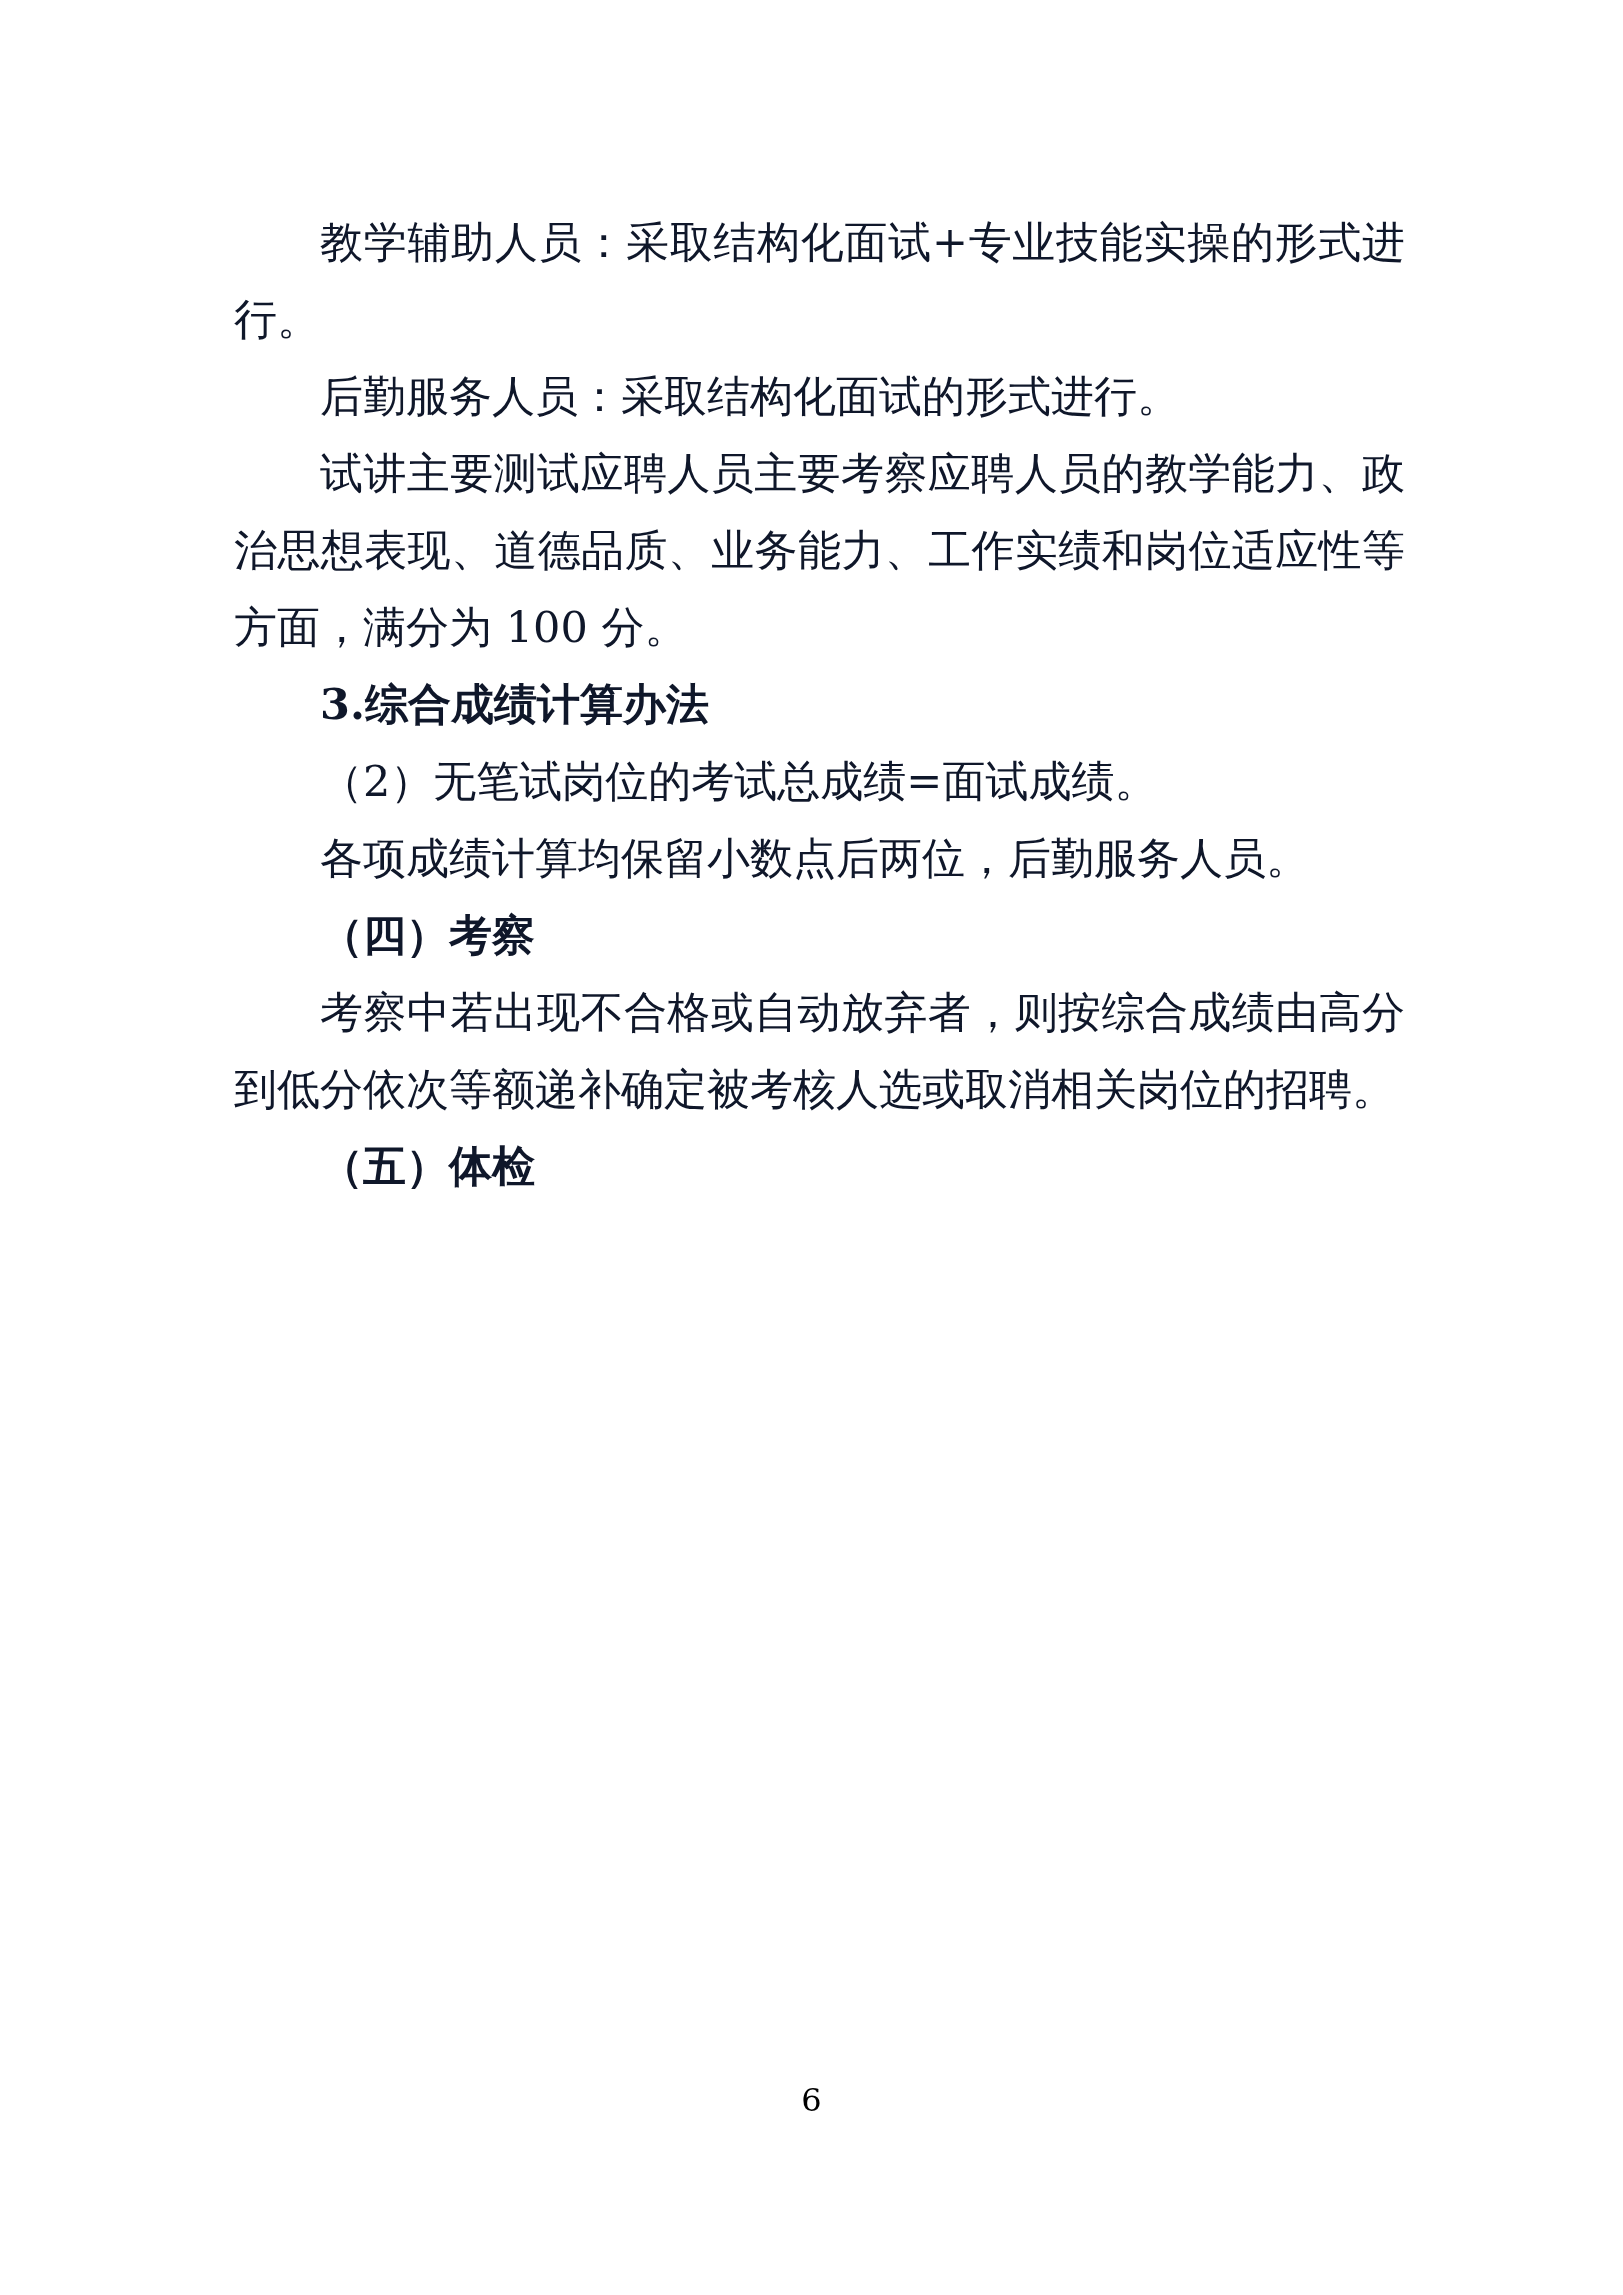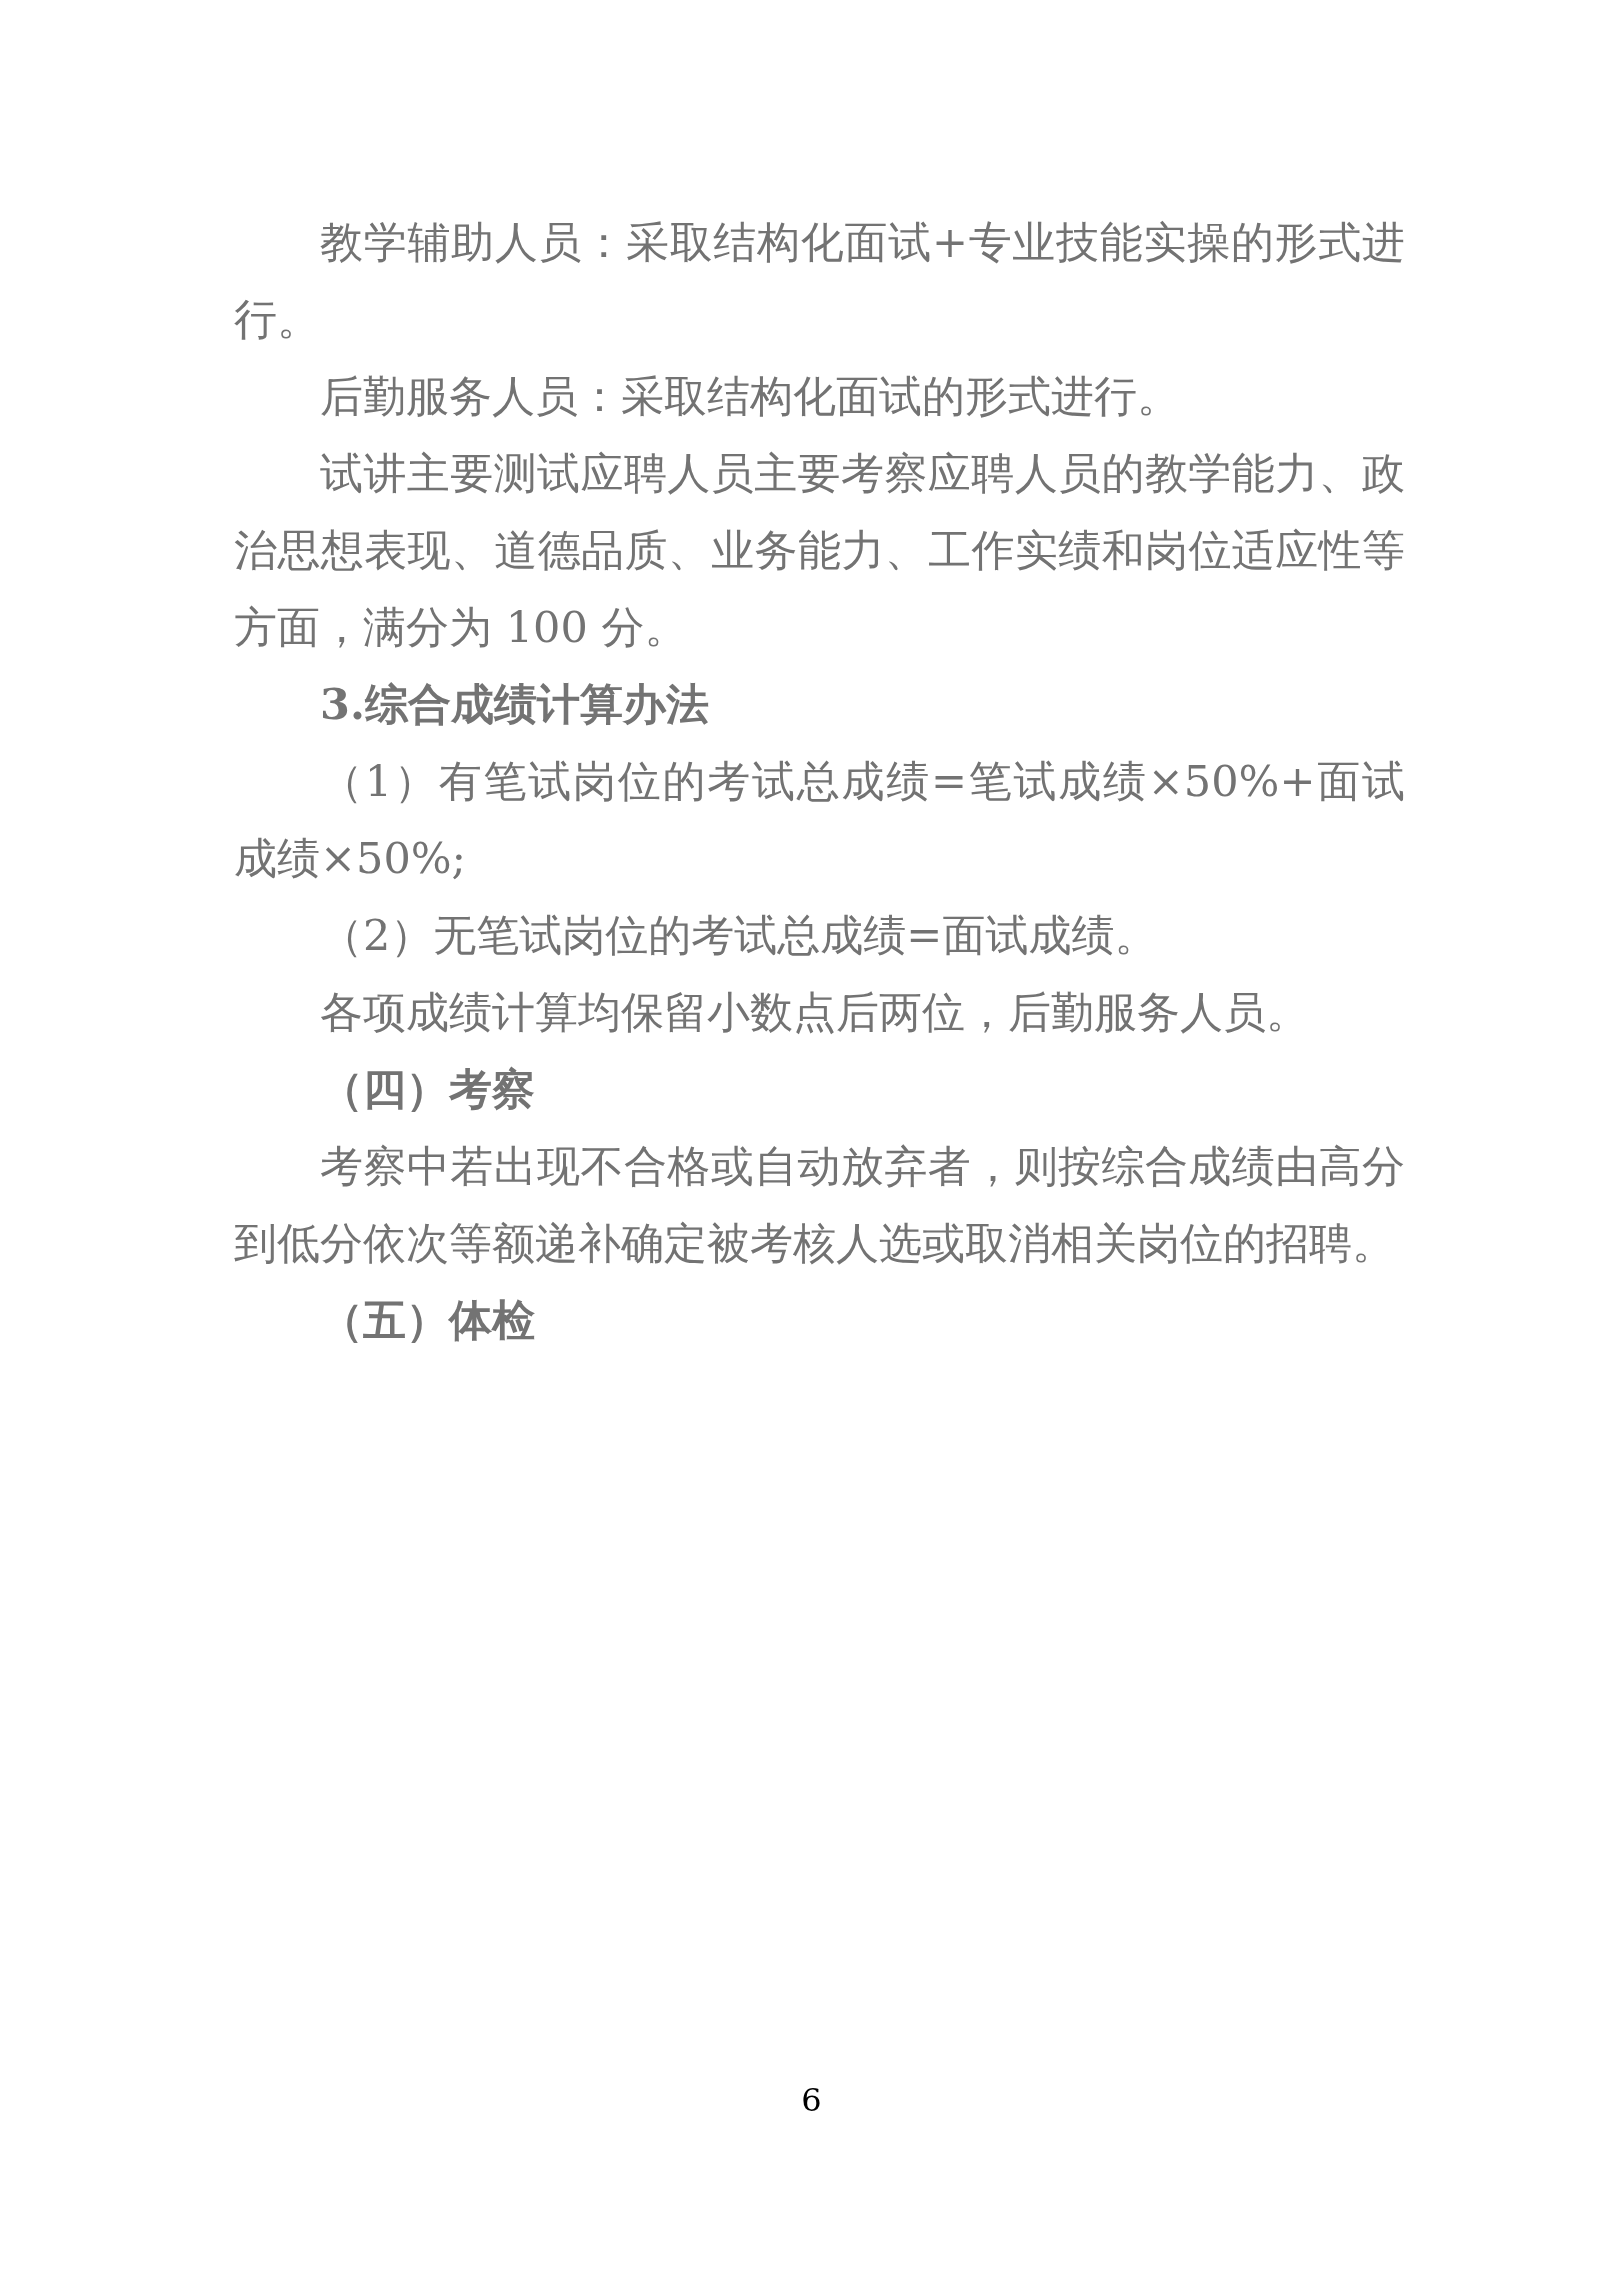--- a/index.html
+++ b/index.html
@@ -24,21 +24,21 @@
   }
   .content p {
     margin: 0;
     padding: 0;
     font-size: 43px;
     line-height: 77px;
     text-align: justify;
     text-justify: inter-ideograph;
     text-indent: 2em;
     letter-spacing: 0;
-    color: #737373;
+    color: #0f172a;
   }
   .content p.heading {
     font-weight: bold;
   }
   .page-number {
     position: absolute;
     top: 2080px;
     left: 0;
     width: 100%;
     text-align: center;
@@ -49,21 +49,20 @@
 </style>
 </head>
 <body>
 
 <div class="page">
   <div class="content">
     <p>教学辅助人员：采取结构化面试+专业技能实操的形式进行。</p>
     <p>后勤服务人员：采取结构化面试的形式进行。</p>
     <p>试讲主要测试应聘人员主要考察应聘人员的教学能力、政治思想表现、道德品质、业务能力、工作实绩和岗位适应性等方面，满分为 100 分。</p>
     <p class="heading">3.综合成绩计算办法</p>
-    <p>（1）有笔试岗位的考试总成绩=笔试成绩×50%+面试成绩×50%;</p>
     <p>（2）无笔试岗位的考试总成绩=面试成绩。</p>
     <p>各项成绩计算均保留小数点后两位，后勤服务人员。</p>
     <p class="heading">（四）考察</p>
     <p>考察中若出现不合格或自动放弃者，则按综合成绩由高分到低分依次等额递补确定被考核人选或取消相关岗位的招聘。</p>
     <p class="heading">（五）体检</p>
   </div>
 
   <div class="page-number">6</div>
 </div>
 

